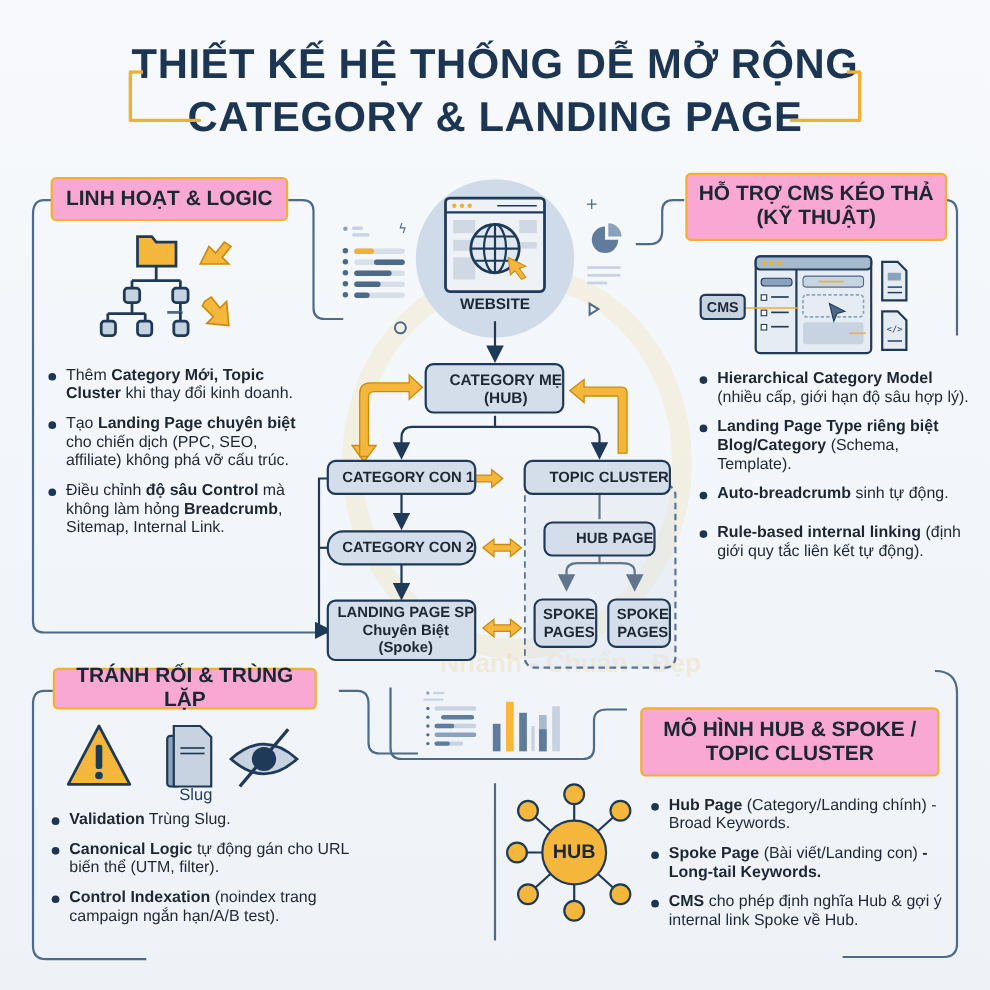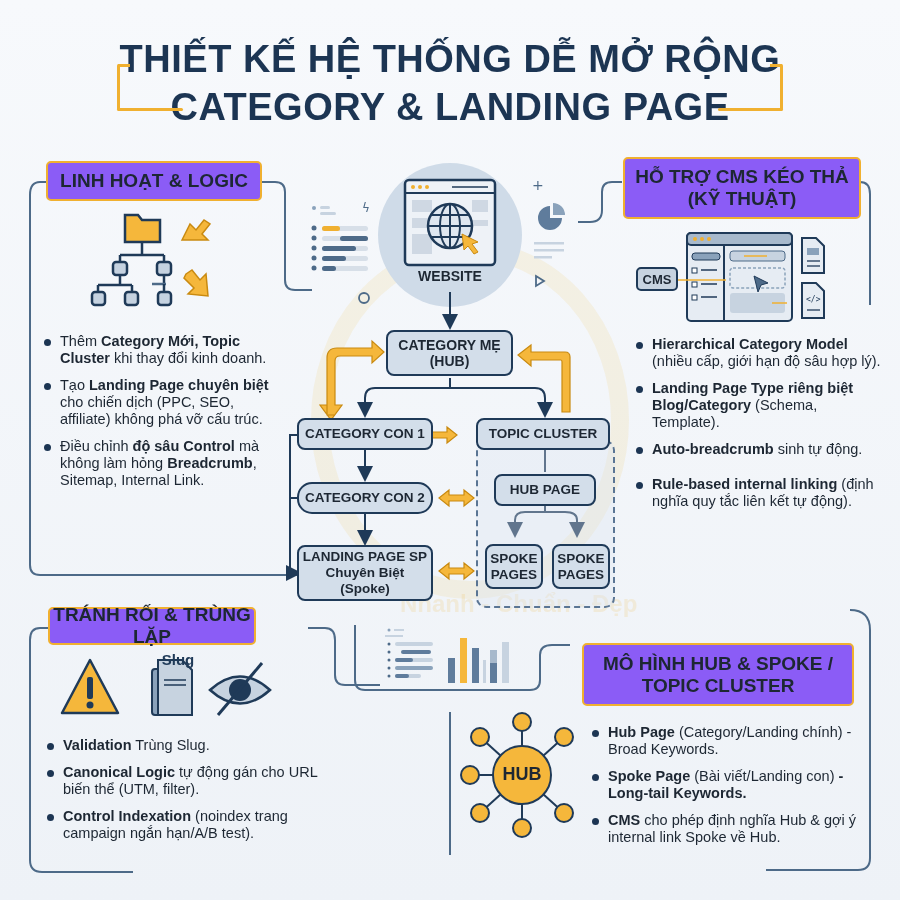--- a/index.html
+++ b/index.html
@@ -17,39 +17,39 @@
   .title-line {
     position: absolute; width: 900px; text-align: center;
     font-weight: 900; font-size: 38px; color: #1c3553; letter-spacing: 0.5px;
   }
   .title-line.l1 { top: 8px; }
   .title-line.l2 { top: 56px; }
   .bracket-tick { position: absolute; height: 3px; background: #f0b030; }
 
   
   .badge {
-    position: absolute; background: #8b5cf6; border: 2px solid #f0b030;
+    position: absolute; background: #f9a8d4; border: 2px solid #f0b030;
     border-radius: 5px; font-weight: 900; color: #1d2733; text-align: center;
     display: flex; align-items: center; justify-content: center; line-height: 1.15;
   }
 
   
   .bullets { position: absolute; list-style: none; font-size: 14.5px; line-height: 17px; color: #1d2733; }
   .bullets li { position: relative; padding-left: 18px; margin-bottom: 10px; }
   .bullets li::before {
     content: ""; position: absolute; left: 2px; top: 6px; width: 7px; height: 7px;
     border-radius: 50%; background: #1c3553;
   }
   .bullets b { font-weight: 700; }
 
   
   .node {
     position: absolute; background: #d3deea; border: 2px solid #1f3a58;
     border-radius: 8px; font-weight: 700; color: #1d2733; font-size: 13.5px;
-    display: flex; align-items: center; justify-content: center; text-align: center; line-height: 16px;
+    display: flex; align-items: center; justify-content: flex-end; text-align: center; line-height: 16px;
   }
   .cluster-box { position: absolute; border: 2px dashed #5a7594; border-radius: 10px; background: rgba(220,230,240,0.35); }
 
   svg { position: absolute; overflow: visible; }
   .watermark { position: absolute; font-weight: 900; color: rgba(240,190,80,0.18); pointer-events: none; }
 </style>
 </head>
 <body>
 
 <div class="title-wrap">
@@ -296,44 +296,44 @@
   <path d="M 170 55 L 184 55 L 192 63 L 192 90 L 170 90 Z" fill="#e6ecf3" stroke="#1f3a58" stroke-width="2"></path>
   <text x="174" y="74" font-size="8" fill="#1f3a58" font-family="DejaVu Sans Mono, monospace">&lt;/&gt;</text>
   <line x1="175" y1="82" x2="188" y2="82" stroke="#1f3a58" stroke-width="1.3"></line>
 </svg>
 <div class="abs" style="left:636px;top:267px;width:42px;height:24px;border:2px solid #1f3a58;border-radius:5px;background:#c7d3e0;font-weight:900;font-size:13px;display:flex;align-items:center;justify-content:center;">CMS</div>
 
 <ul class="bullets" style="left:634px;top:336px;width:250px;">
   <li><b>Hierarchical Category Model</b><span> (nhiều cấp, giới hạn độ sâu hợp lý).</span></li>
   <li><b>Landing Page Type riêng biệt Blog/Category</b><span> (Schema, Template).</span></li>
   <li style="margin-bottom:18px;"><b>Auto-breadcrumb</b><span> sinh tự động.</span></li>
-  <li><b>Rule-based internal linking</b><span> (định nghĩa quy tắc liên kết tự động).</span></li>
+  <li><b>Rule-based internal linking</b><span> (định giới quy tắc liên kết tự động).</span></li>
 </ul>
 
-<div class="badge" style="left:48px;top:607px;width:208px;height:38px;font-size:19px;">TRÁNH RỐI &amp; TRÙNG LẶP</div>
+<div class="badge" style="left:48px;top:607px;width:240px;height:38px;font-size:19px;">TRÁNH RỐI &amp; TRÙNG LẶP</div>
 
 <svg width="280" height="70" style="left:60px;top:655px;">
   <g>
     <path d="M 30 5 L 58 58 L 2 58 Z" fill="#f5b73b" stroke="#1f3a58" stroke-width="2.5" stroke-linejoin="round"></path>
     <rect x="27" y="22" width="6" height="22" rx="2" fill="#1f3a58"></rect>
     <circle cx="30" cy="50" r="3.5" fill="#1f3a58"></circle>
   </g>
   <g>
     <rect x="92" y="14" width="12" height="46" rx="3" fill="#8aa2bb" stroke="#1f3a58" stroke-width="2"></rect>
     <path d="M 98 5 L 122 5 L 132 15 L 132 60 L 98 60 Z" fill="#c7d3e0" stroke="#1f3a58" stroke-width="2"></path>
     <line x1="104" y1="25" x2="126" y2="25" stroke="#1f3a58" stroke-width="1.5"></line>
     <line x1="104" y1="30" x2="126" y2="30" stroke="#1f3a58" stroke-width="1.5"></line>
   </g>
   <g>
     <path d="M 150 35 Q 180 8 210 35 Q 180 62 150 35 Z" fill="#c7d3e0" stroke="#1f3a58" stroke-width="2.5"></path>
     <circle cx="180" cy="35" r="11" fill="#1f3a58"></circle>
     <line x1="158" y1="60" x2="202" y2="8" stroke="#1f3a58" stroke-width="3"></line>
   </g>
 </svg>
-<div class="abs" style="left:161px;top:651px;width:34px;text-align:center;font-weight:700;font-size:15px;color:#1f3a58;">Slug</div>
+<div class="abs" style="left:161px;top:714px;width:34px;text-align:center;font-weight:400;font-size:15px;color:#1f3a58;">Slug</div>
 
 <ul class="bullets" style="left:45px;top:737px;width:300px;">
   <li><b>Validation</b><span> Trùng Slug.</span></li>
   <li><b>Canonical Logic</b><span> tự động gán cho URL biến thể (UTM, filter).</span></li>
   <li><b>Control Indexation</b><span> (noindex trang campaign ngắn hạn/A/B test).</span></li>
 </ul>
 
 <div class="badge" style="left:582px;top:643px;width:272px;height:63px;font-size:19px;flex-direction:column;">
   <div>MÔ HÌNH HUB &amp; SPOKE /</div>
   <div>TOPIC CLUSTER</div>

